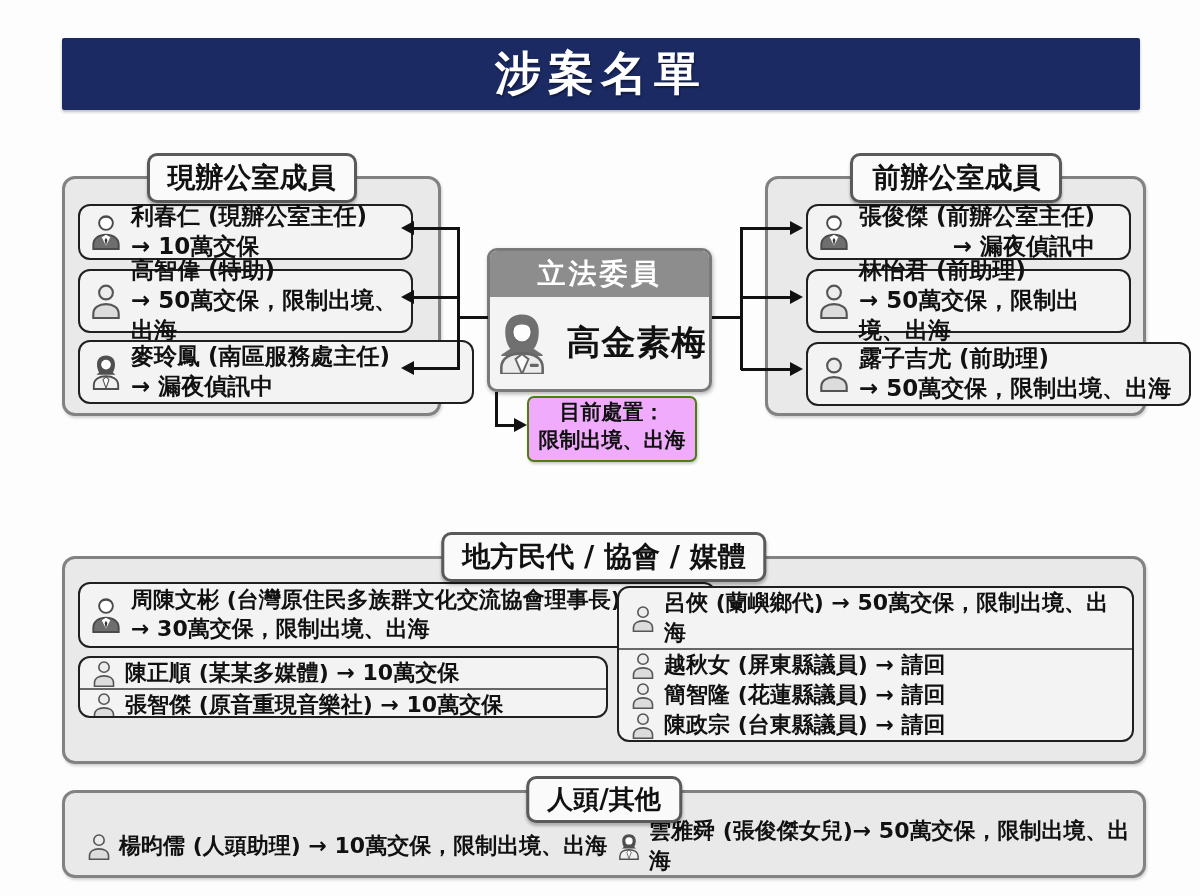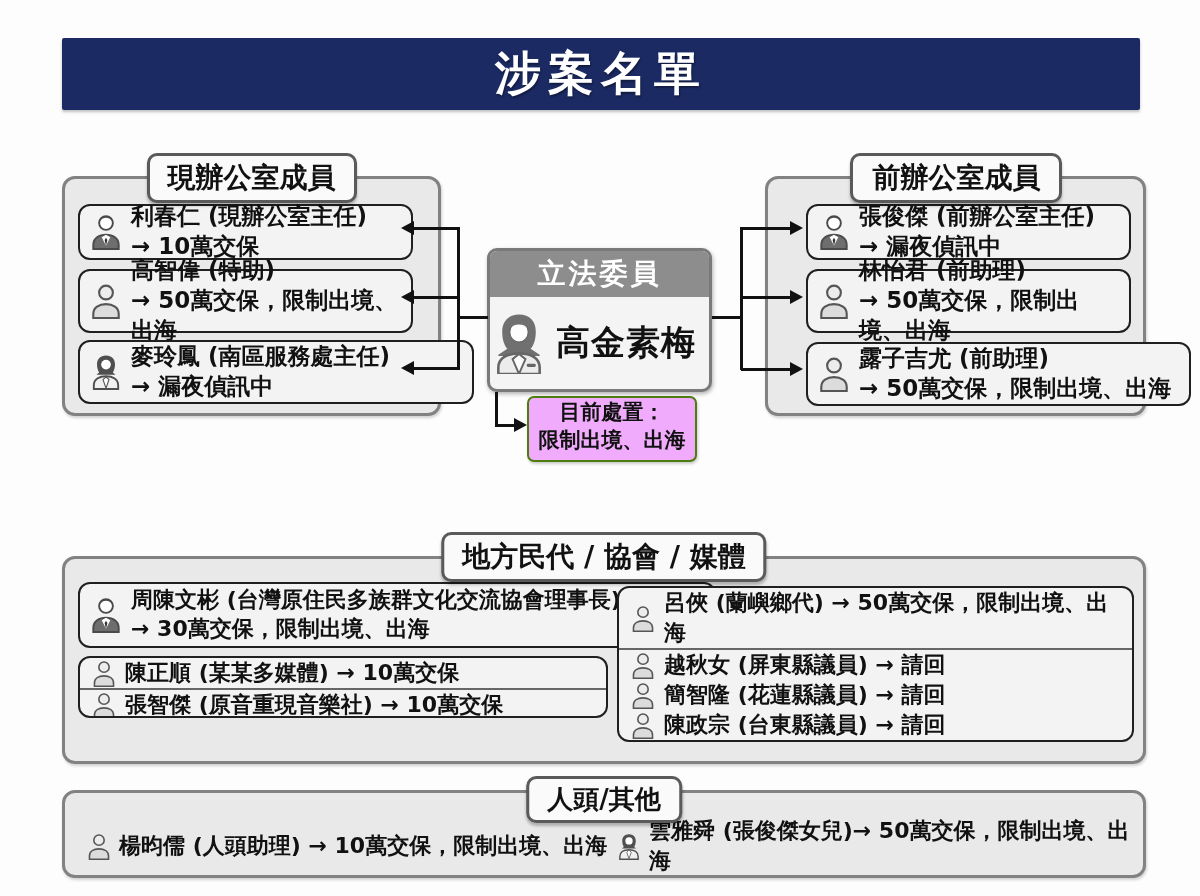--- a/index.html
+++ b/index.html
@@ -47,21 +47,21 @@
   
   .center-box{
     position:absolute;left:487px;top:248px;width:225px;height:144px;
     background:#f4f4f4;border:3px solid #7a7a7a;border-radius:10px;overflow:hidden;
     box-shadow:1px 2px 4px rgba(0,0,0,.3);box-sizing:border-box;
   }
   .center-header{
     height:46px;background:#8d8d8d;color:#fff;display:flex;align-items:center;justify-content:center;
     font-size:28px;font-weight:800;letter-spacing:3px;
   }
-  .center-body{height:92px;display:flex;align-items:center;gap:8px;}
+  .center-body{height:92px;display:flex;align-items:center;justify-content:center;gap:16px;}
   .center-name{font-size:34px;font-weight:800;letter-spacing:1px;}
   .status-box{
     position:absolute;left:527px;top:396px;width:166px;height:62px;
     background:#f0abfc;border:2px solid #4d7c0f;border-radius:7px;
     display:flex;flex-direction:column;align-items:center;justify-content:flex-start;
     font-size:21px;font-weight:800;line-height:1.35;box-shadow:1px 2px 3px rgba(0,0,0,.2);
   }
   
   .hline{position:absolute;height:3px;background:#111;}
   .vline{position:absolute;width:3px;background:#111;}
@@ -123,21 +123,21 @@
         </span>
       <span class="lines">
         <span>麥玲鳳 (南區服務處主任)</span>
         <span>→ 漏夜偵訊中</span>
       </span>
     </div>
   </section>
 
   <section class="group" style="left:765px;top:176px;width:375px;height:234px;">
     <div class="pill" style="top:-26px;padding-left:20px;">前辦公室成員</div>
-    <div class="card" style="left:38px;top:25px;width:325px;height:56px;">
+    <div class="card" style="left:38px;top:25px;width:325px;height:56px;text-align:right;">
       <span class="icon icon-m">
           <svg viewBox="0 0 30 34">
             <circle cx="15" cy="8.5" r="6.5" fill="#fff" stroke="#4a4a4a" stroke-width="1.8"></circle>
             <path d="M8.8 7 a6.5 6.5 0 0 1 12.4 0 c-2-2.6-4-3.4-6.2-3.4 s-4.2 0.8-6.2 3.4 z" fill="#4a4a4a"></path>
             <path d="M3 33 v-4 c0-6 5.5-9.5 12-9.5 s12 3.5 12 9.5 v4 z" fill="#6e6e6e" stroke="#4a4a4a" stroke-width="1.8"></path>
             <path d="M15 19.5 l-4 2.5 4 8 4-8 z" fill="#fff"></path>
             <path d="M15 22.5 l-1.3 2 1.3 5.5 1.3-5.5 z" fill="#333"></path>
           </svg>
         </span>
       <span class="lines">

